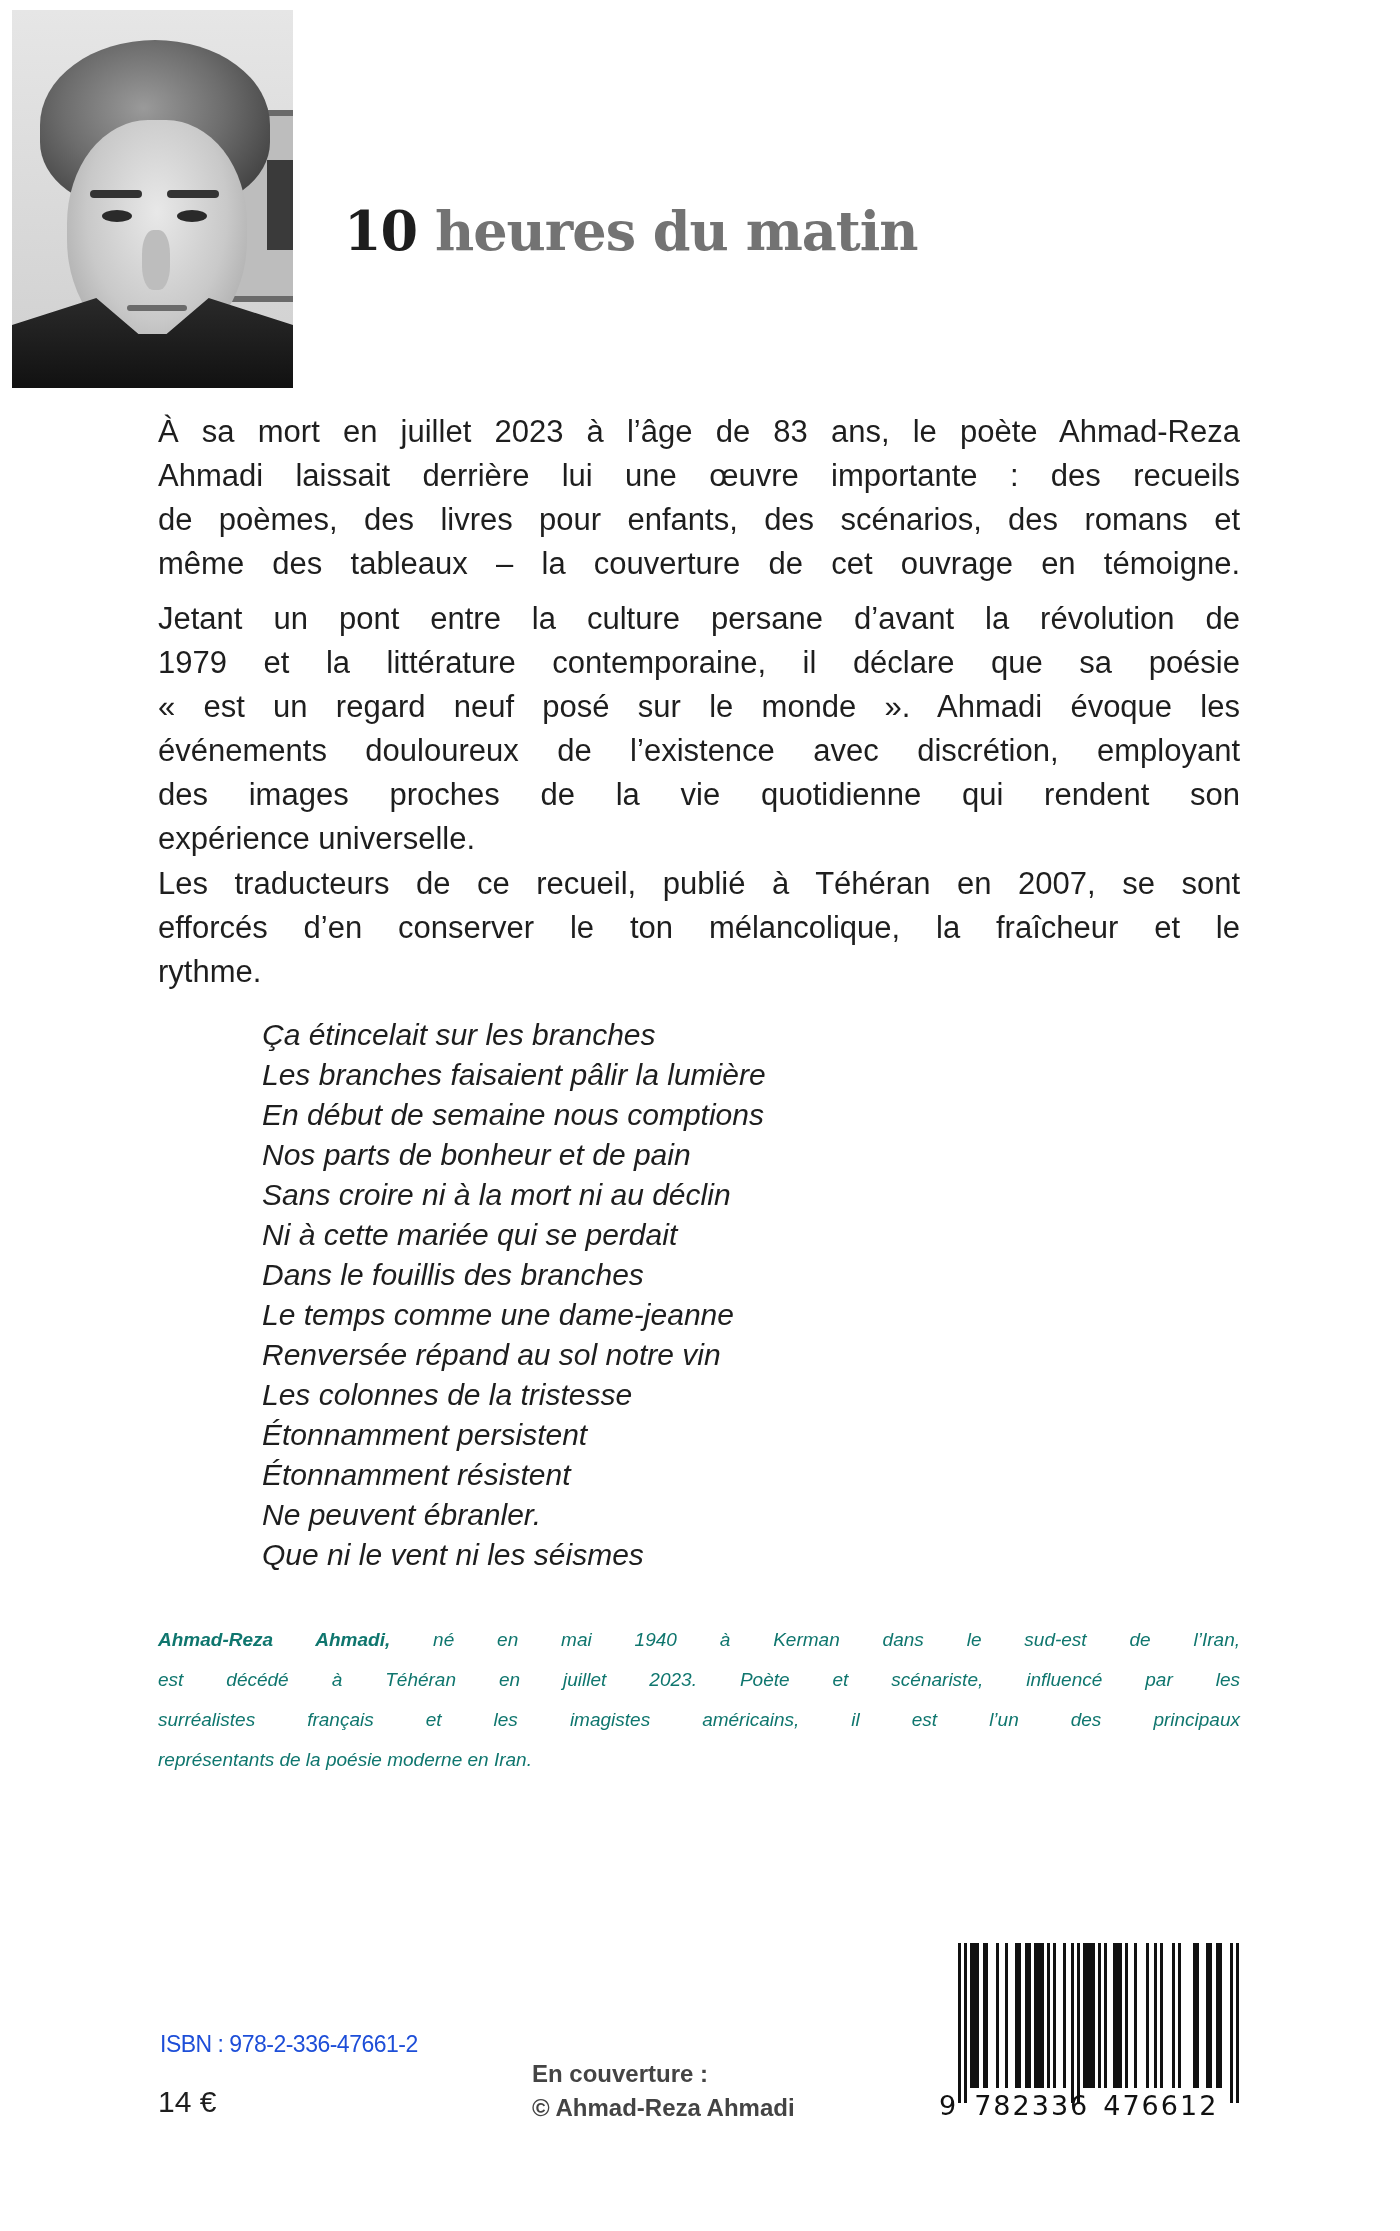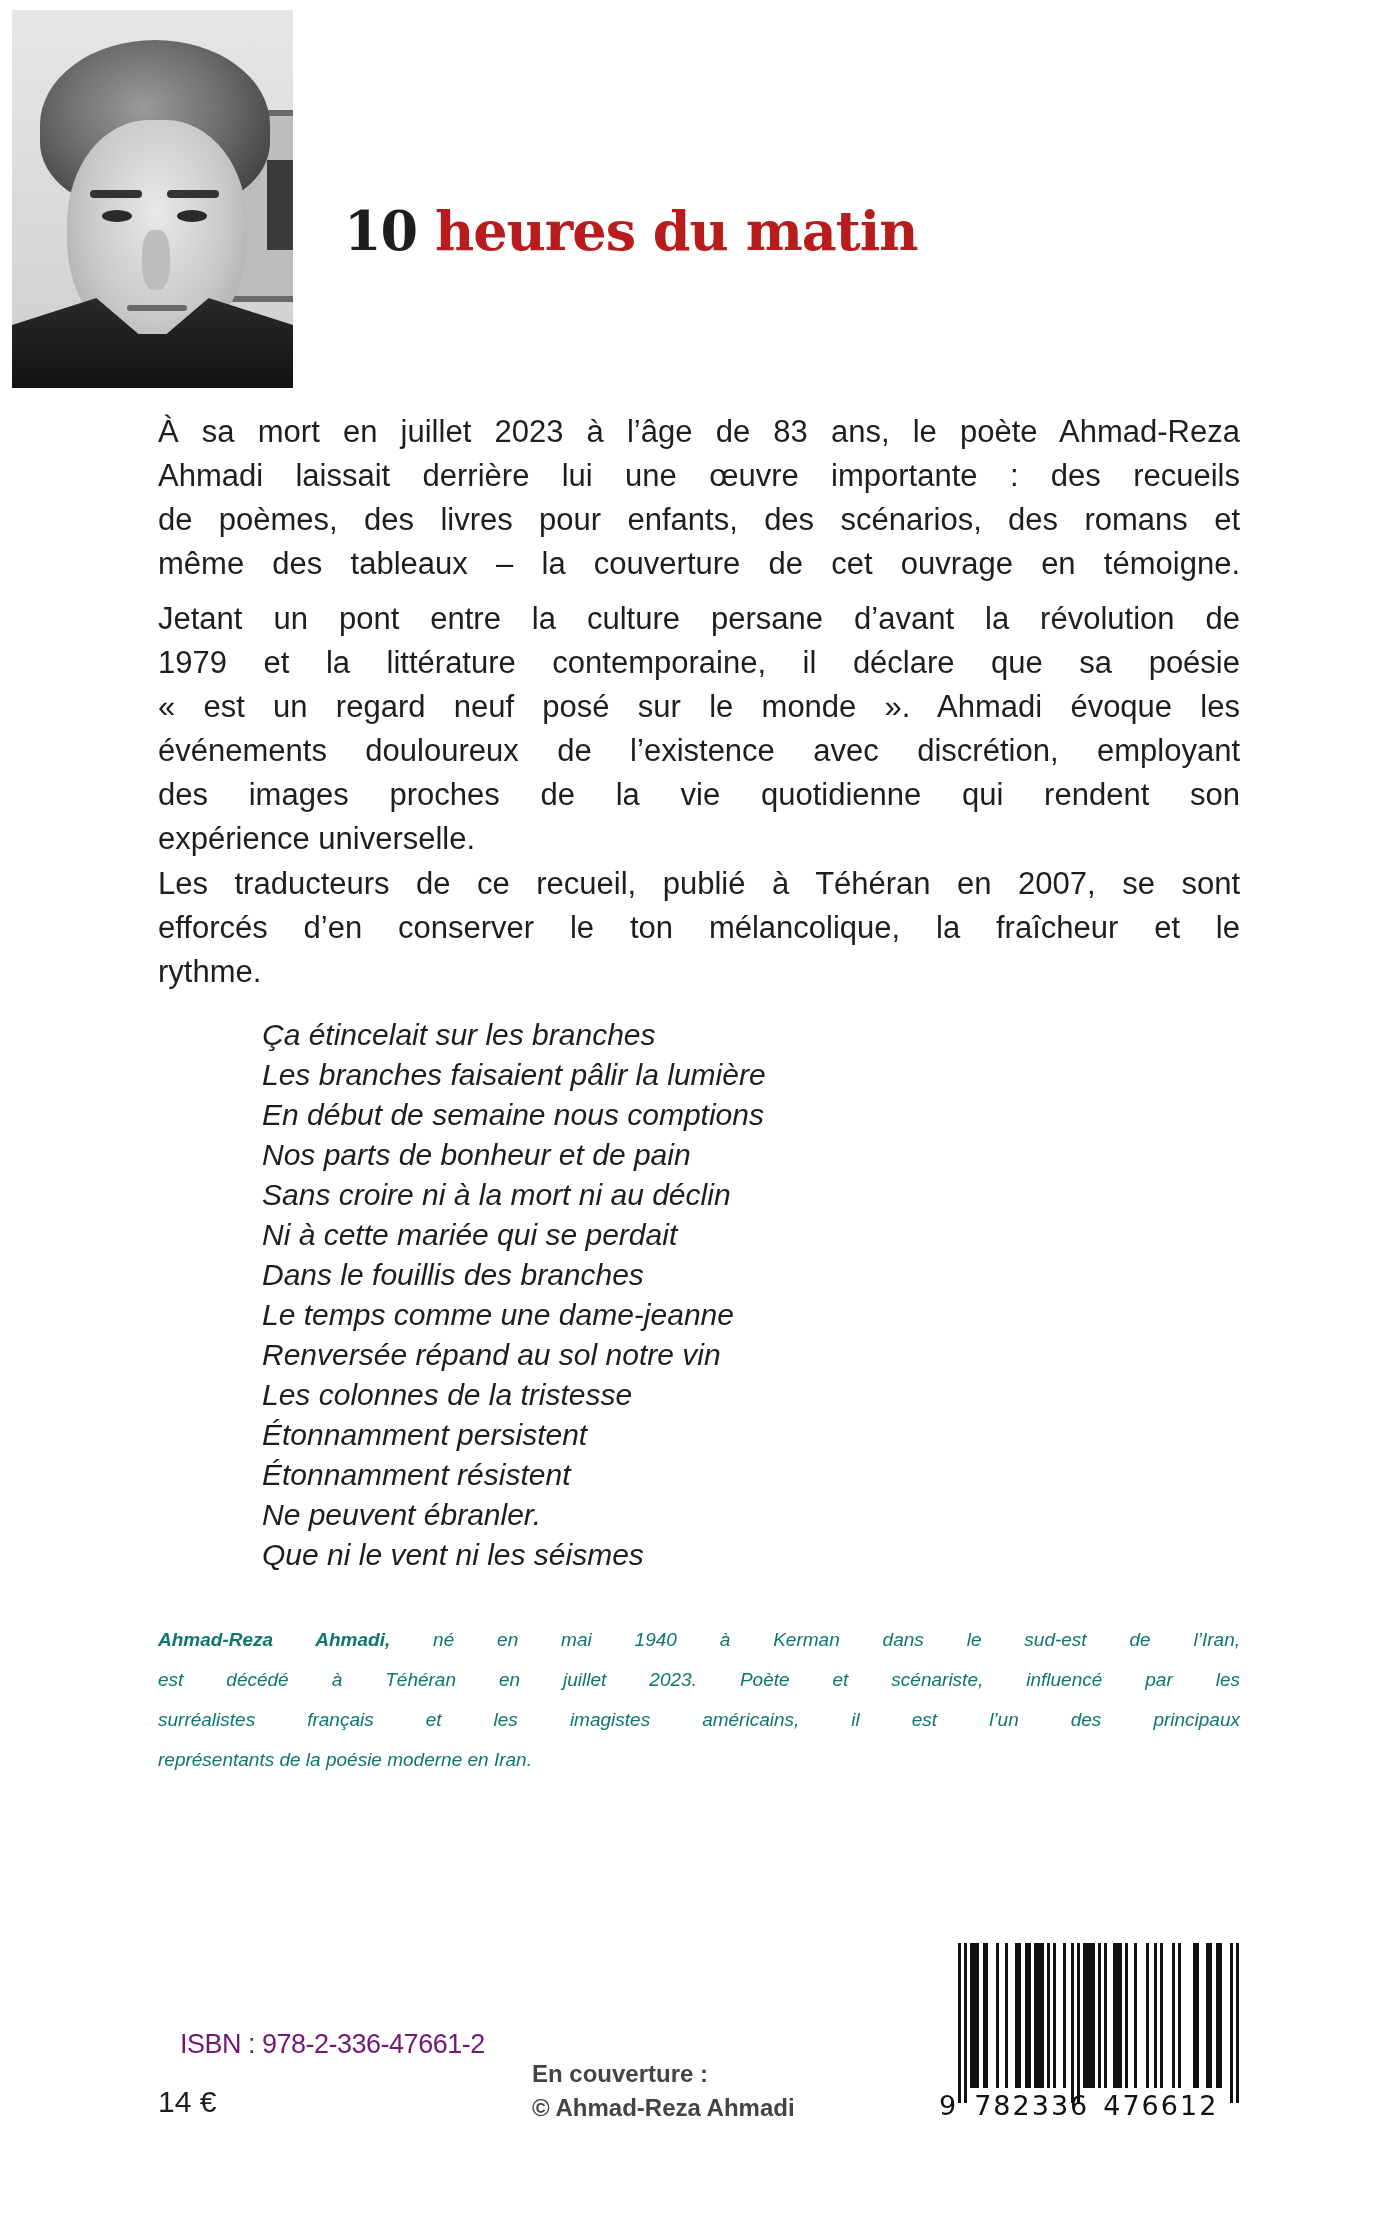--- a/index.html
+++ b/index.html
@@ -25,21 +25,21 @@
   #photo .jacket { position: absolute; left: 0; bottom: 0; width: 281px; height: 90px; background: linear-gradient(180deg, #2a2a2a, #111); clip-path: polygon(0 30%, 30% 0, 45% 40%, 55% 40%, 70% 0, 100% 30%, 100% 100%, 0 100%); }
 
   
   #title {
     left: 344px; top: 196px; margin: 0;
     font-family: "DejaVu Serif", "Liberation Serif", serif;
     font-size: 54px; font-weight: bold; line-height: 70px; letter-spacing: -1px;
     white-space: nowrap;
   }
   #title .num { color: #1e1e1e; font-weight: bold; }
-  #title .name { color: #b91c1c; }
+  #title .name { color: #737373; }
 
   
   .para {
     left: 158px; width: 1082px;
     font-family: "Liberation Sans", "DejaVu Sans", sans-serif;
     font-size: 31px; line-height: 44px; color: #1e1e1e;
   }
   .para .line { display: block; text-align: justify; text-align-last: justify; white-space: nowrap; height: 44px; }
   .para .line.last { text-align-last: left; }
   #para-1 { top: 410px; }
@@ -61,21 +61,21 @@
     font-style: italic; font-size: 19px; line-height: 40px; color: #0f766e;
   }
   #bio .line { display: block; text-align: justify; text-align-last: justify; white-space: nowrap; height: 40px; }
   #bio .line.last { text-align-last: left; }
   #bio .author-name { font-weight: bold; }
 
   
   #isbn {
     left: 160px; top: 2027px;
     font-family: "Liberation Sans", "DejaVu Sans", sans-serif;
-    font-size: 27px; line-height: 34px; color: #701a75; white-space: nowrap; letter-spacing: -0.5px; margin-left: 20px;
+    font-size: 23px; line-height: 34px; color: #1d4ed8; white-space: nowrap; letter-spacing: -0.5px;
   }
   #price {
     left: 158px; top: 2082px;
     font-family: "Liberation Sans", "DejaVu Sans", sans-serif;
     font-size: 30px; line-height: 40px; color: #1e1e1e; white-space: nowrap;
   }
   #cover-credit {
     left: 532px; top: 2057px;
     font-family: "Liberation Sans", "DejaVu Sans", sans-serif;
     font-size: 24px; line-height: 34px; color: #444444; white-space: nowrap;

